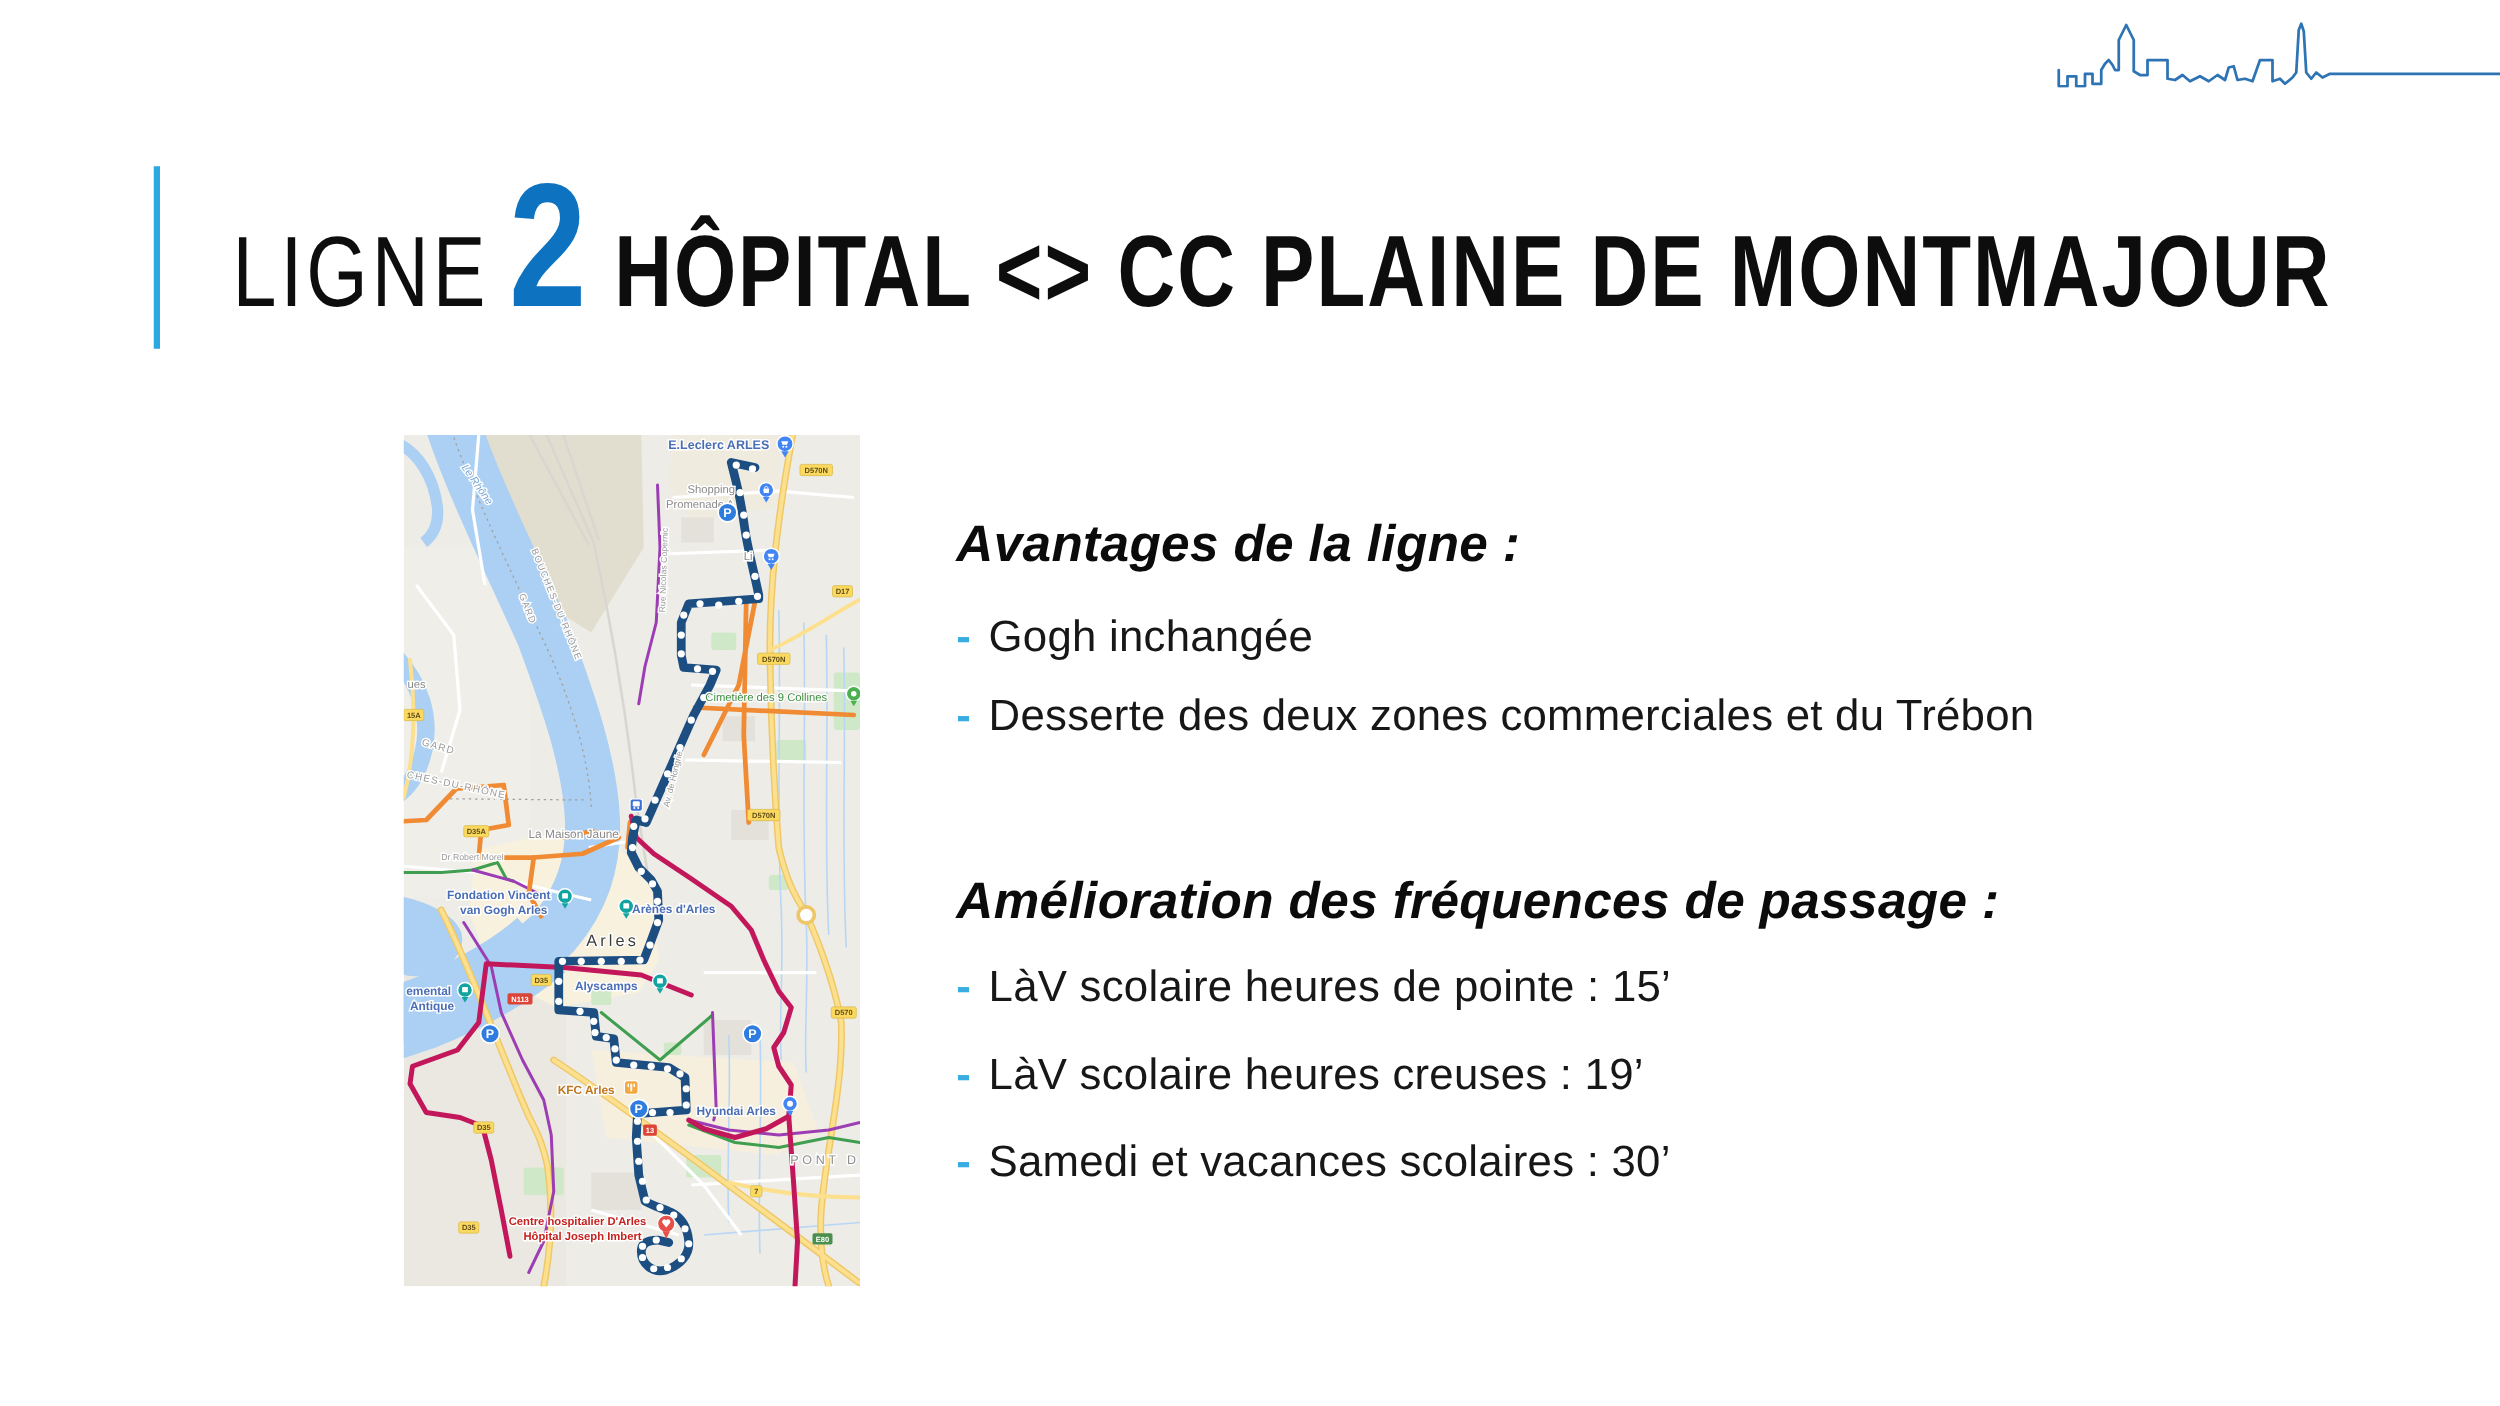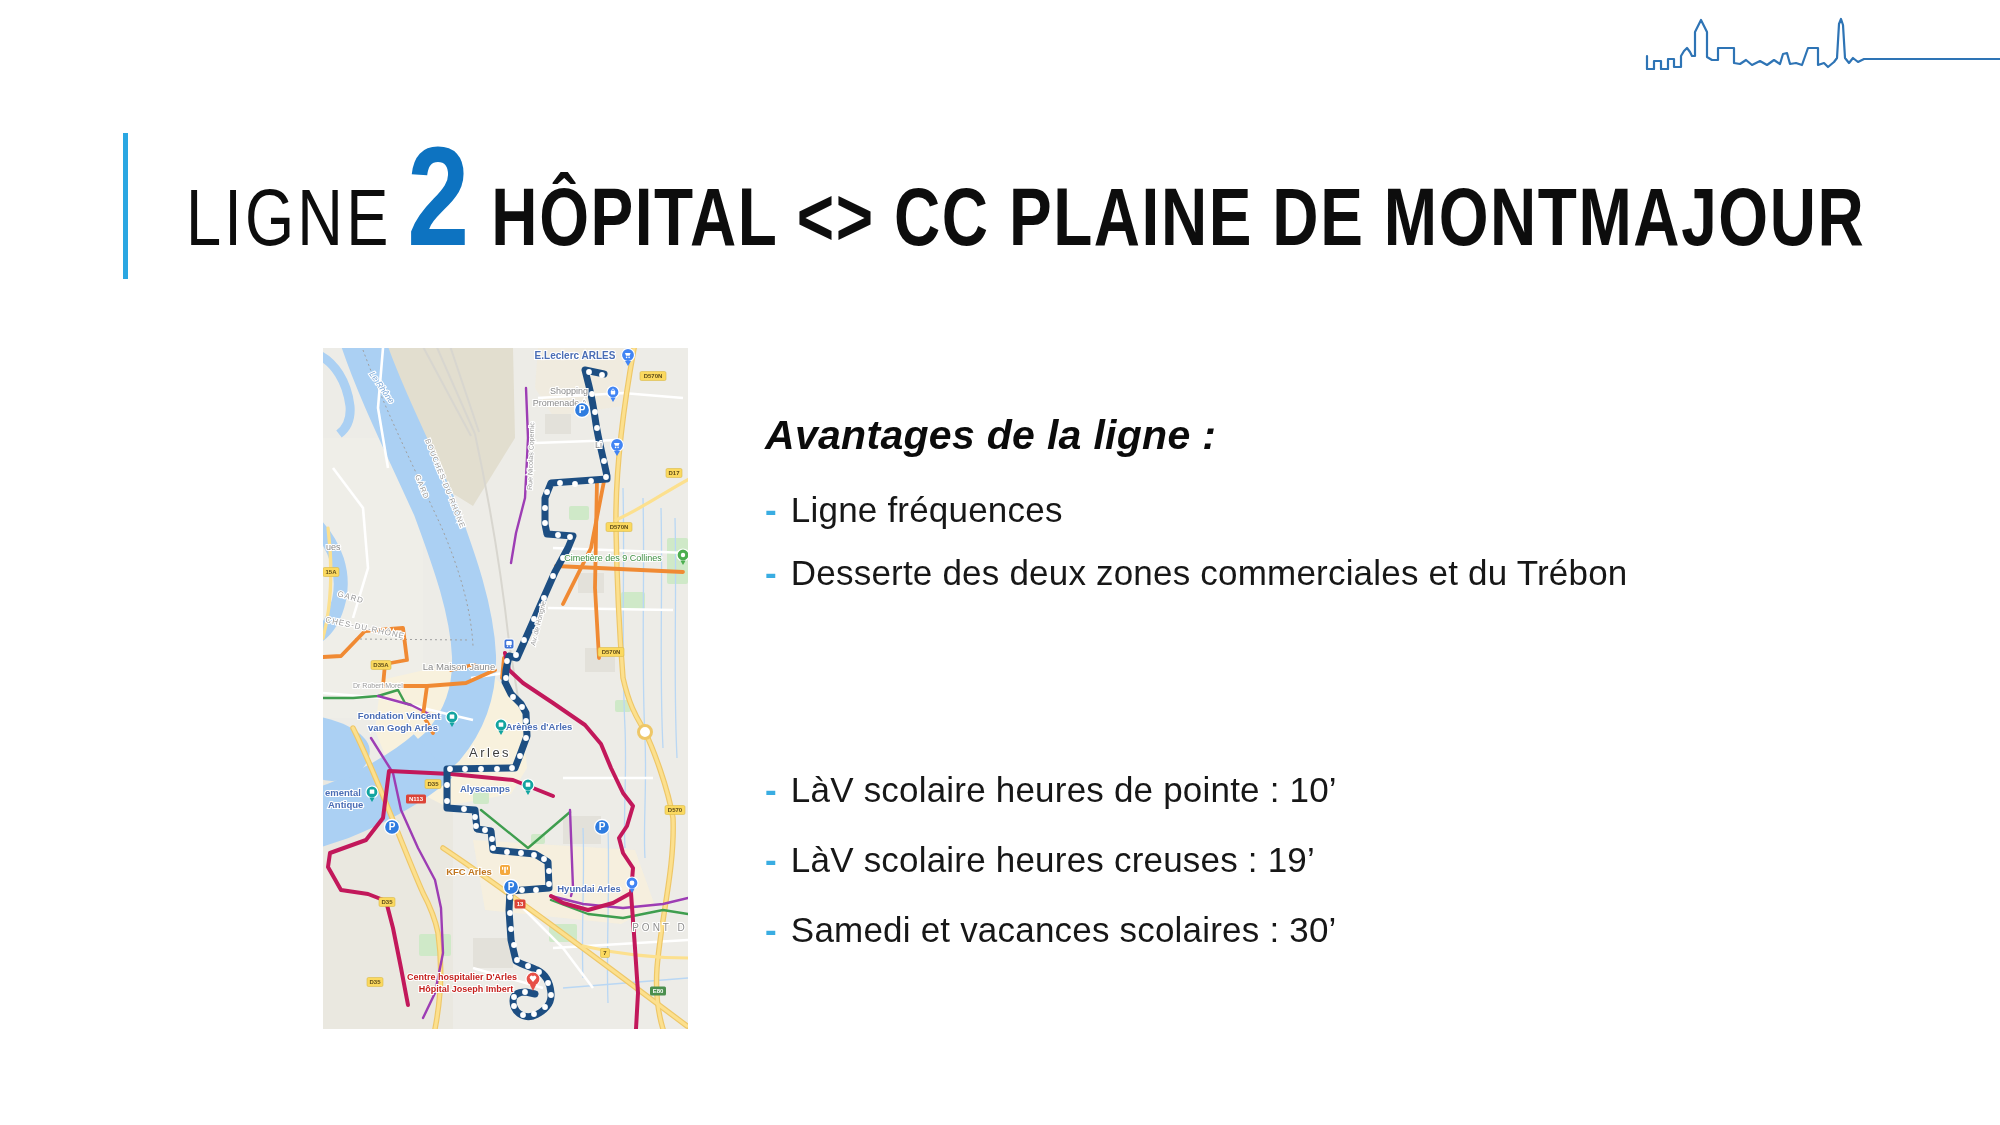--- a/index.html
+++ b/index.html
@@ -408,30 +408,31 @@
             <circle r="7.5" fill="#2e7ce0" stroke="#fff" stroke-width="1.3"></circle>
             <text y="3.4" text-anchor="middle" font-size="10" font-weight="bold" fill="#fff">P</text>
           </g>
     </g>
   </svg>
   </div>
 
   <div class="heading" style="top:412px">Avantages de la ligne :</div>
   <div class="bullet" style="top:490px">
     <span class="dash">-</span>
-    <span>Ligne fréquences</span>
+    <span>Gogh inchangée</span>
   </div>
   <div class="bullet" style="top:553px">
     <span class="dash">-</span>
     <span>Desserte des deux zones commerciales et du Trébon</span>
   </div>
 
+  <div class="heading" style="top:697px">Amélioration des fréquences de passage :</div>
   <div class="bullet" style="top:770px">
     <span class="dash">-</span>
-    <span>LàV scolaire heures de pointe : 10’</span>
+    <span>LàV scolaire heures de pointe : 15’</span>
   </div>
   <div class="bullet" style="top:840px">
     <span class="dash">-</span>
     <span>LàV scolaire heures creuses : 19’</span>
   </div>
   <div class="bullet" style="top:910px">
     <span class="dash">-</span>
     <span>Samedi et vacances scolaires : 30’</span>
   </div>
 

